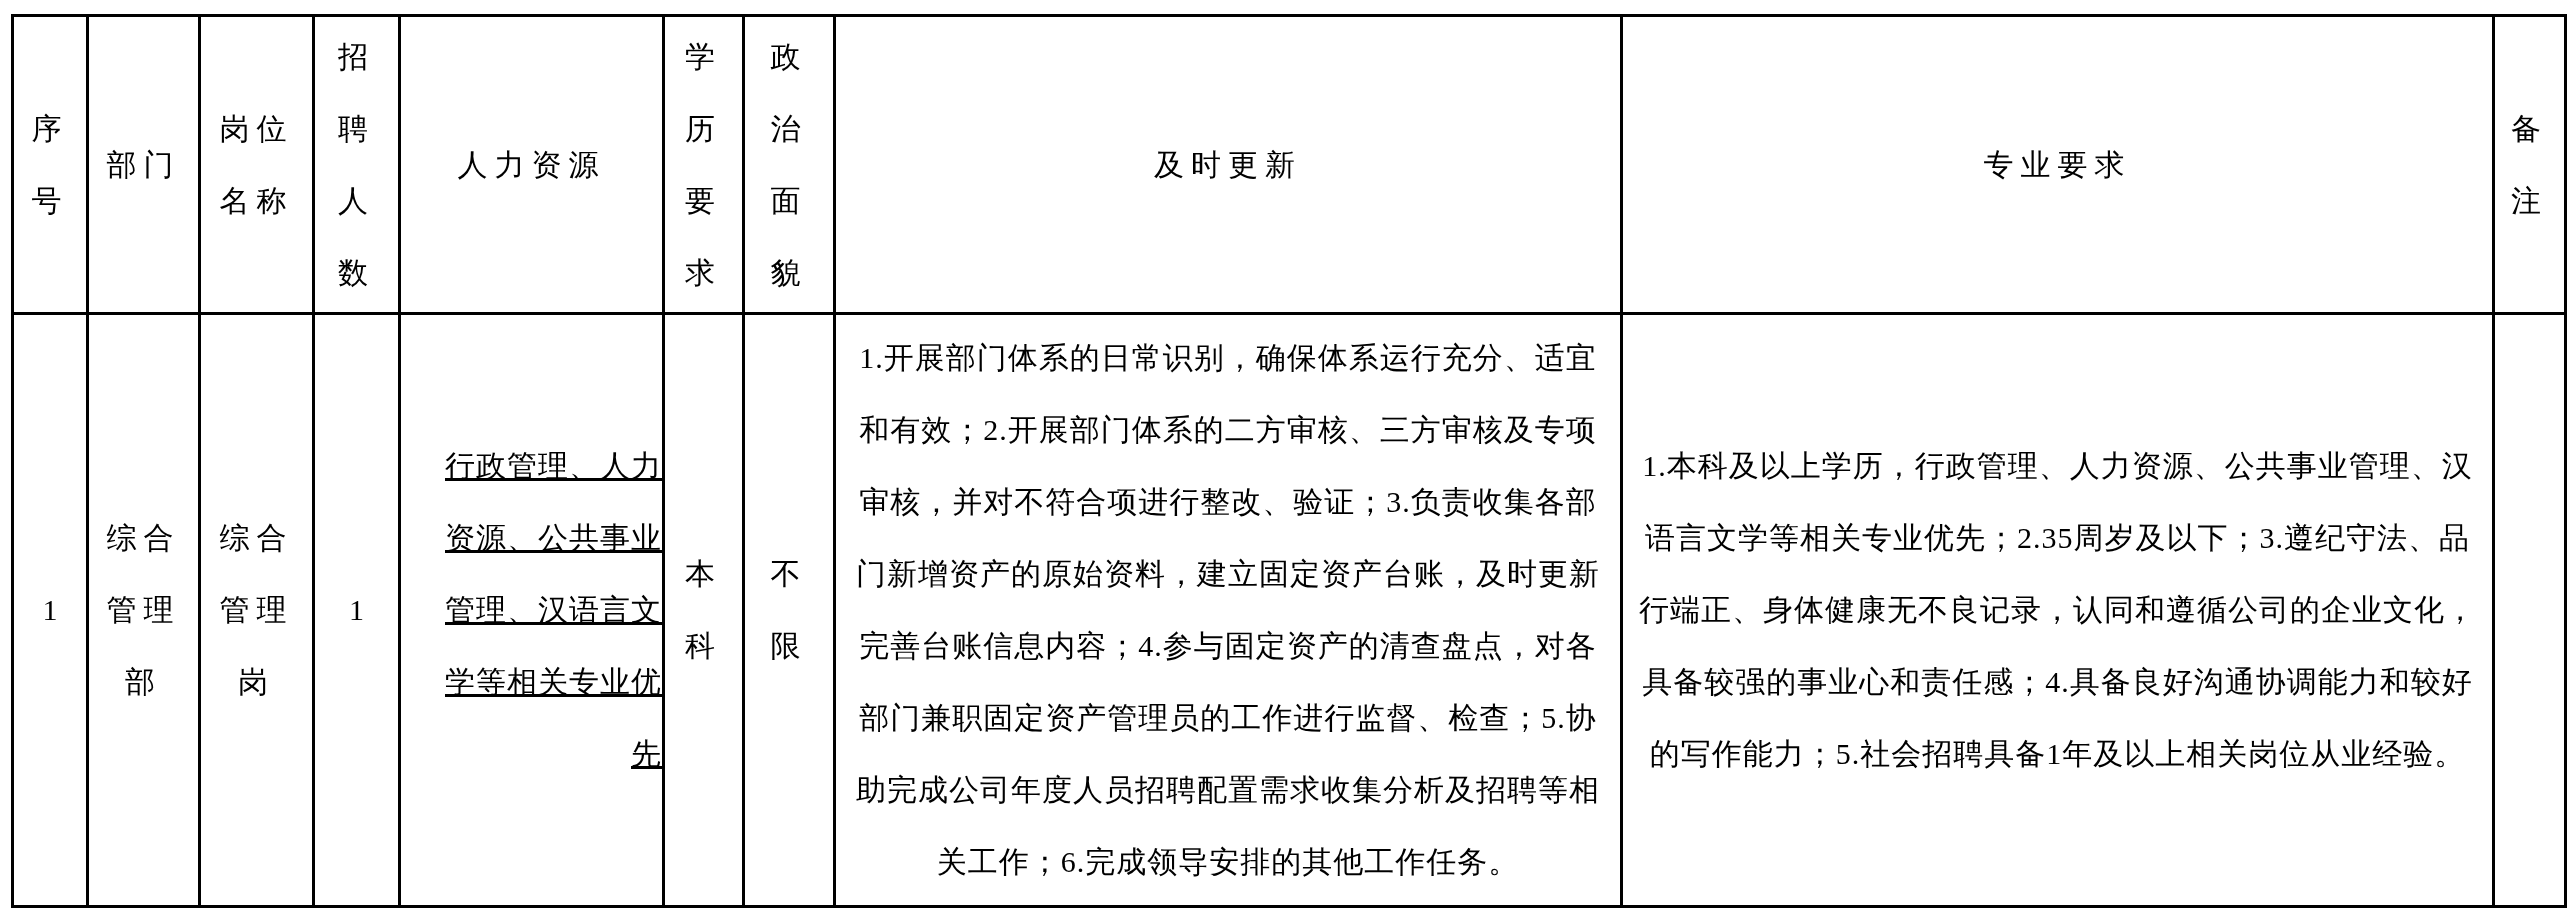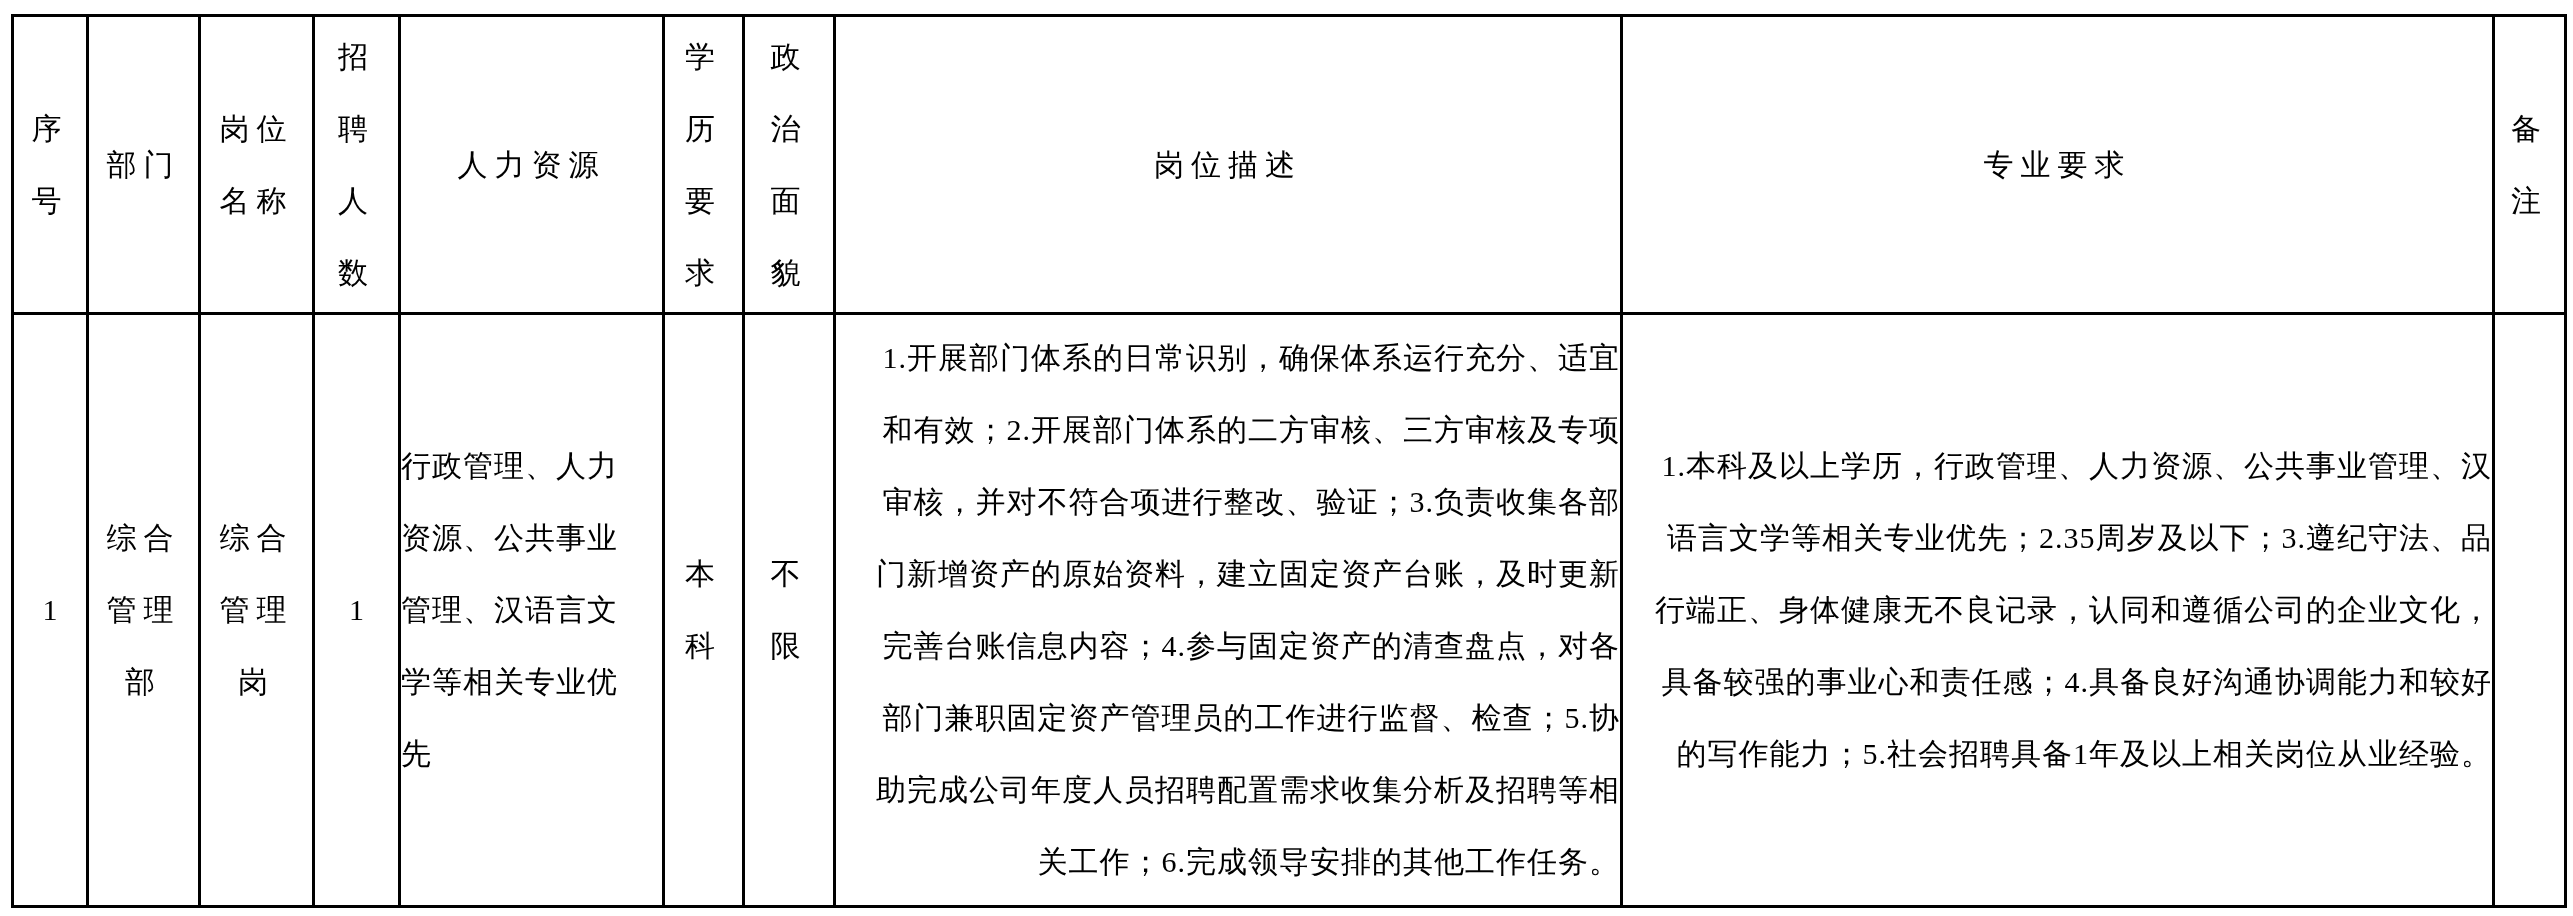--- a/index.html
+++ b/index.html
@@ -36,27 +36,28 @@
   tr.body-row td   { height: 590px; }
   td.c {
     text-align: center;
     letter-spacing: 7px;
   }
   td.num {
     text-align: center;
     letter-spacing: 0;
   }
   td.para {
-    text-align: right;
+    text-align: center;
     letter-spacing: 1px;
     padding: 0 10px;
   }
   td.c-tight {
-    text-align: left;
+    text-align: right;
     letter-spacing: 1px;
+    text-decoration: underline;
   }
 </style>
 </head>
 <body>
 
 <table class="recruit">
   <colgroup>
     <col style="width:75px">
     <col style="width:112px">
     <col style="width:114px">
@@ -81,21 +82,21 @@
 数</td>
       <td class="c">人力资源</td>
       <td class="c">学
 历
 要
 求</td>
       <td class="c">政
 治
 面
 貌</td>
-      <td class="c">岗位描述</td>
+      <td class="c">及时更新</td>
       <td class="c">专业要求</td>
       <td class="c">备
 注</td>
     </tr>
     <tr class="body-row">
       <td class="num">1</td>
       <td class="c">综合
 管理
 部</td>
       <td class="c">综合

